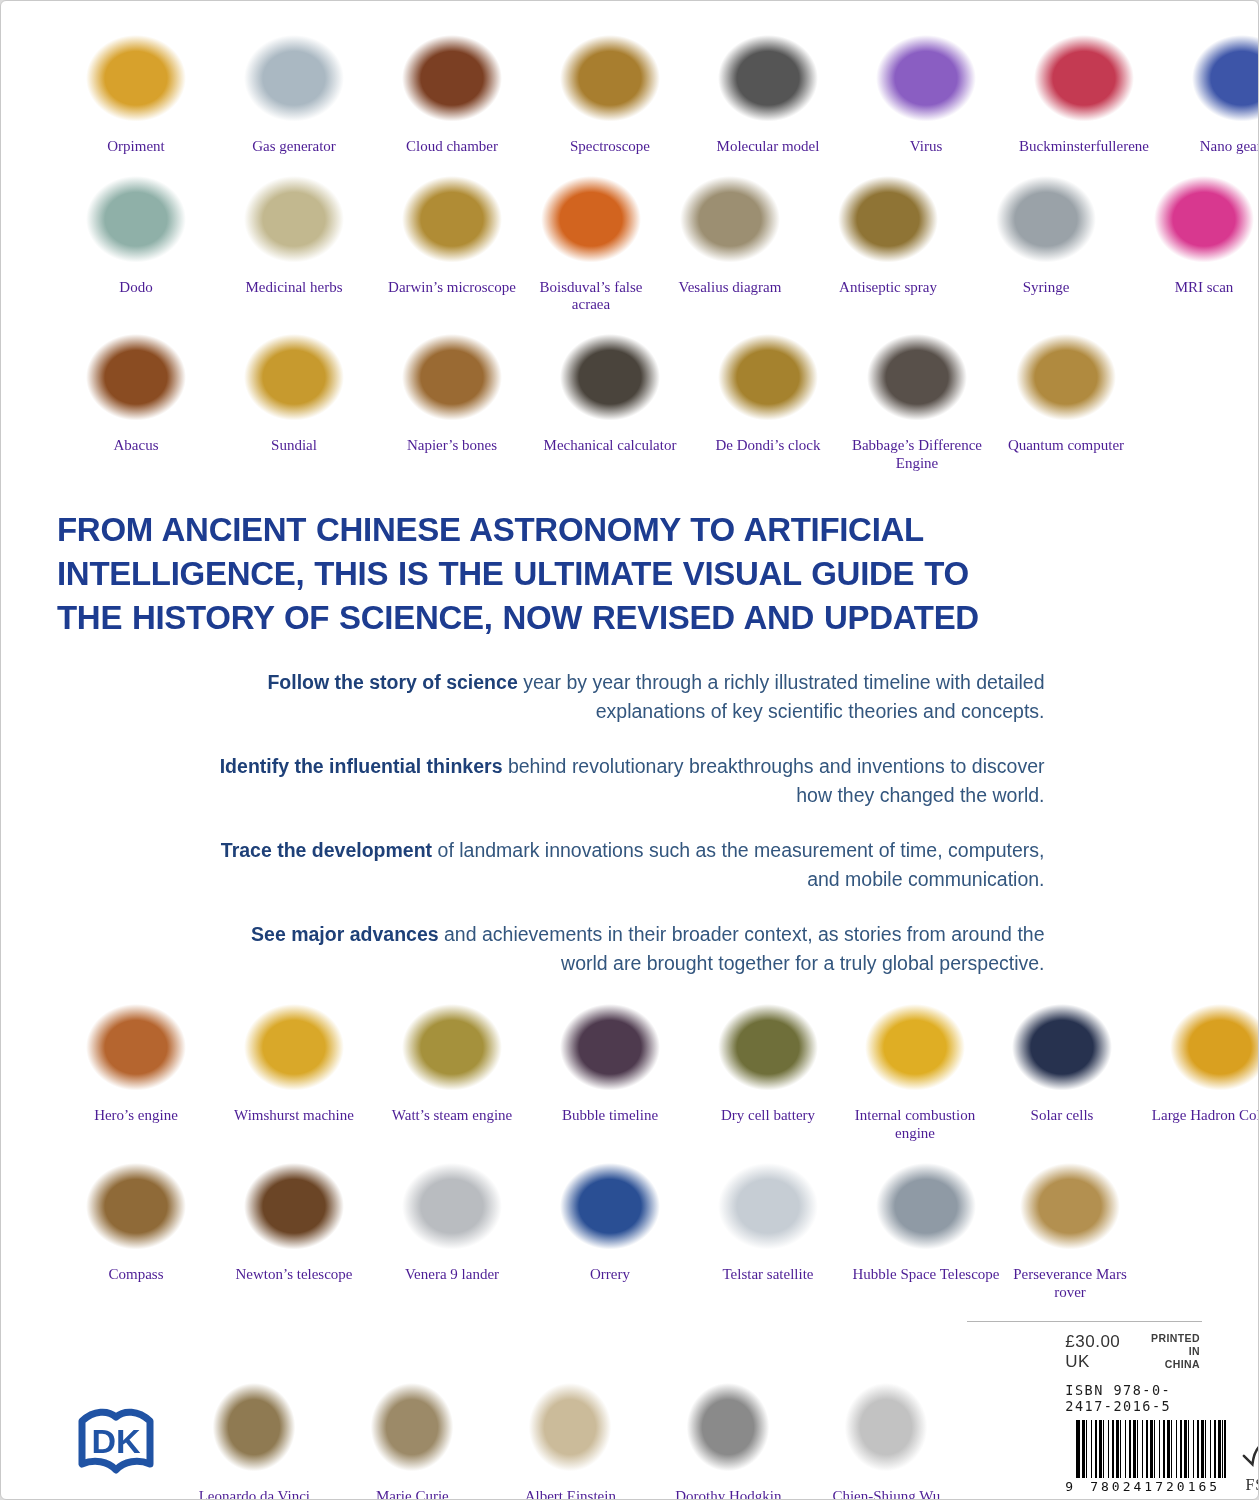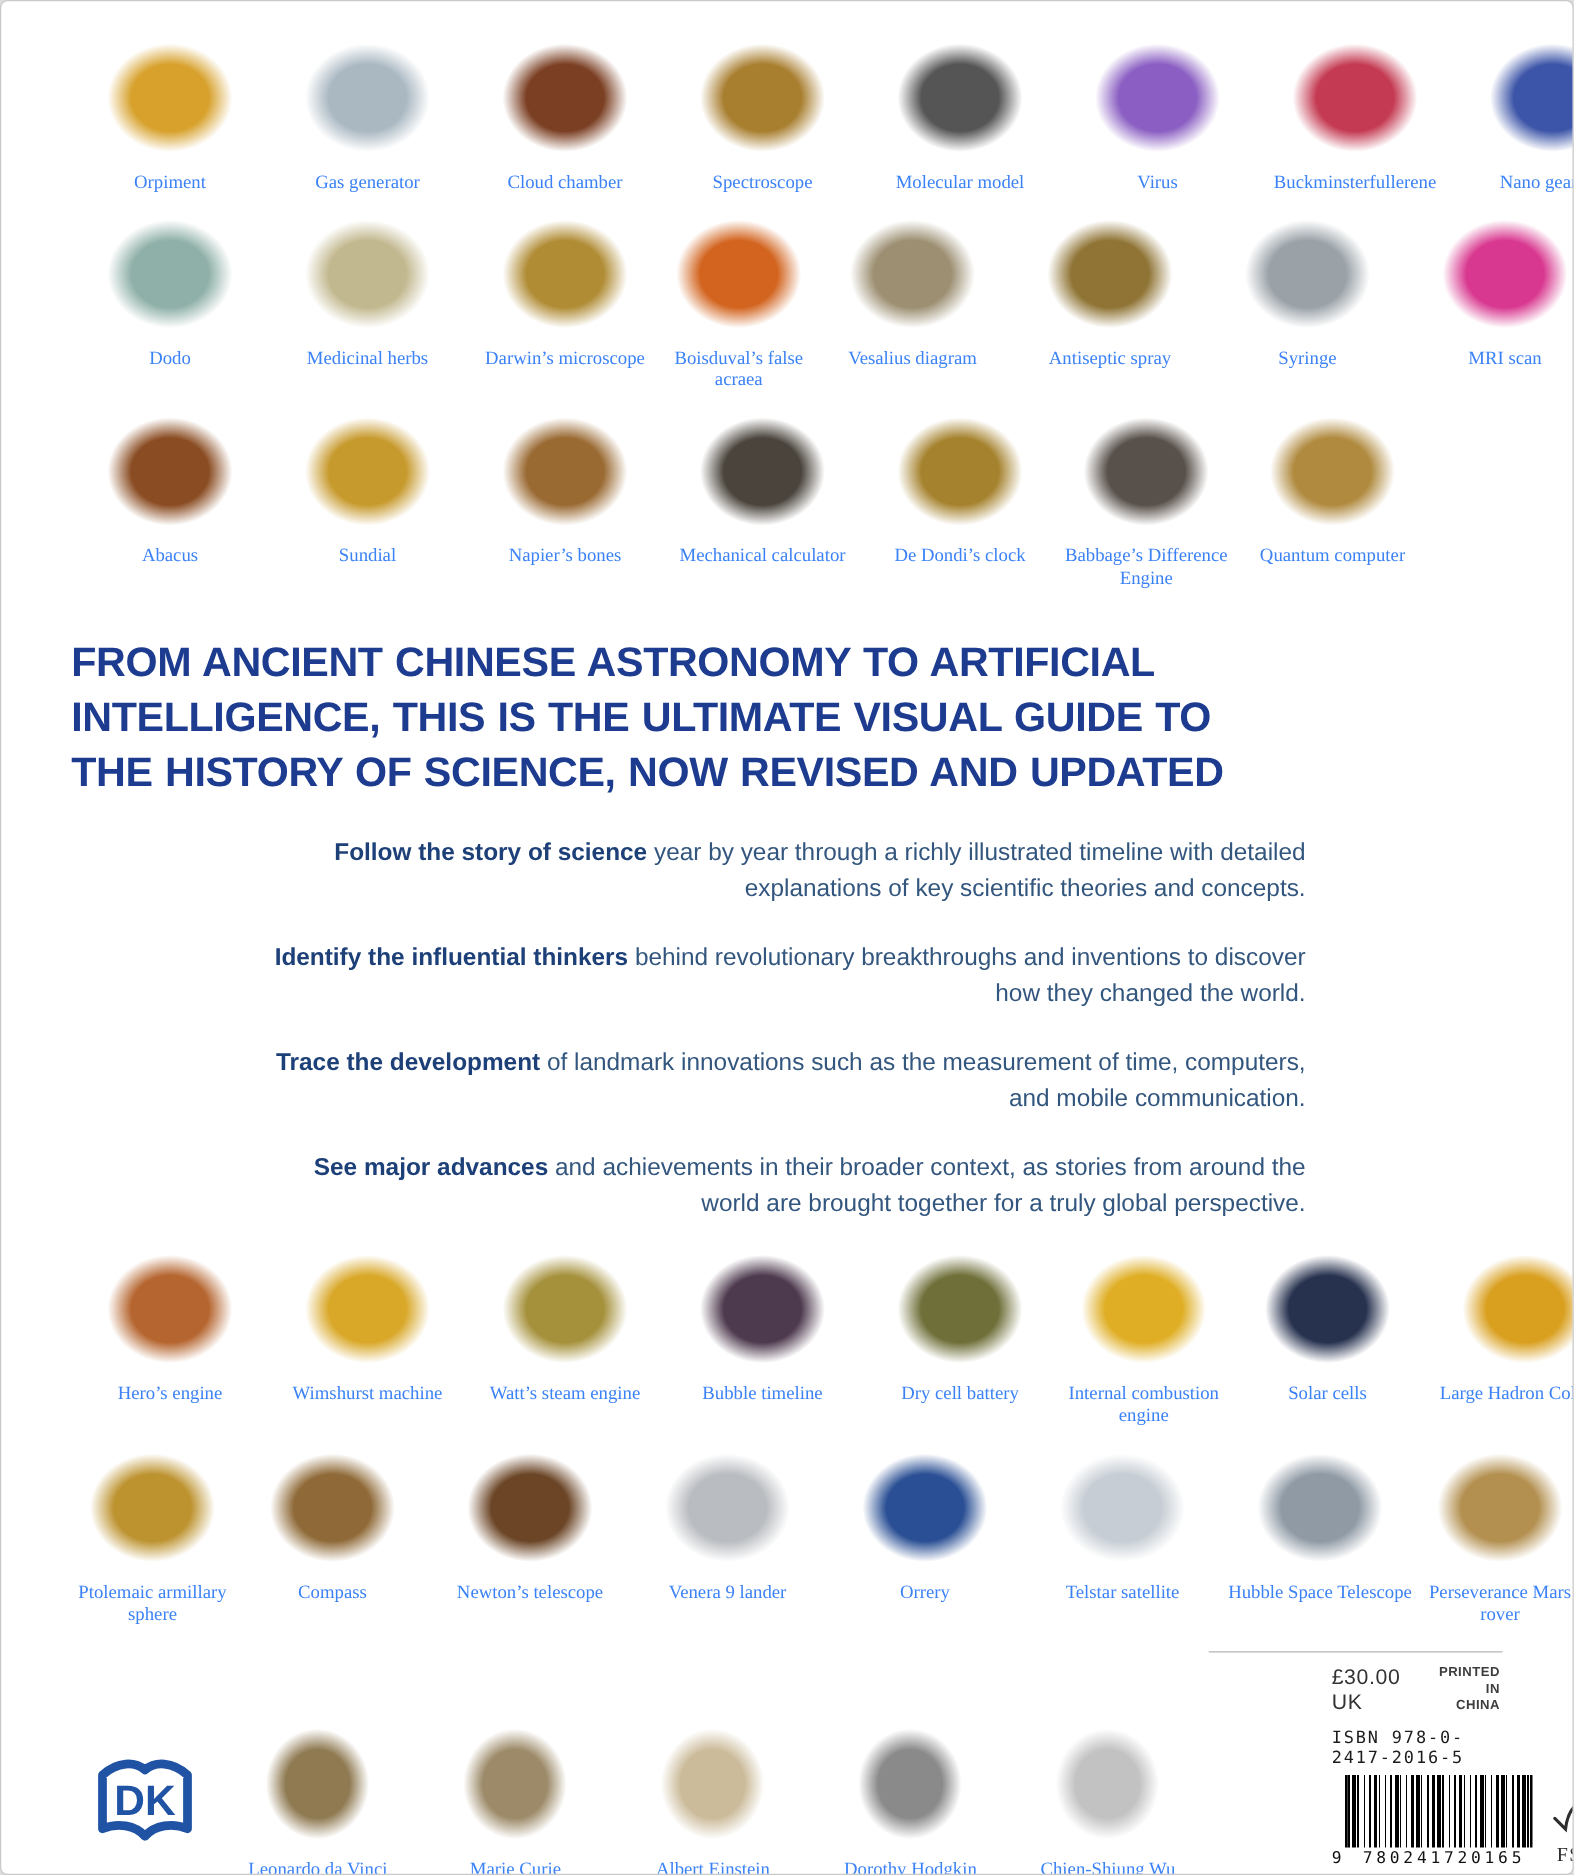--- a/index.html
+++ b/index.html
@@ -10,21 +10,21 @@
     border:1px solid #c9c9c9; border-radius:6px;
     padding:34px 56px 0 56px; overflow:hidden; position:relative;
   }
   
   .obj-row { display:grid; grid-template-columns:repeat(8,1fr); margin-bottom:20px; }
   .obj { text-align:center; }
   .ph { width:104px; height:94px; margin:0 auto; border-radius:10px; }
   .ph.portrait { width:86px; height:96px; border-radius:6px 6px 0 0; }
   .cap {
     font-family:"Liberation Serif", serif; font-size:15px; line-height:1.18;
-    color:#3b82f6; width:158px; margin:9px auto 0 auto;
+    color:#4c1d95; width:158px; margin:9px auto 0 auto;
   }
   
   .headline { margin:36px 0 28px 0; text-align:left; }
   .headline div {
     font-size:33px; font-weight:800; letter-spacing:-0.3px; word-spacing:1px;
     color:#1d3c90; line-height:44px;
   }
   
   .blurbs { margin:0 auto 26px auto; width:830px; }
   .blurbs p {
@@ -201,24 +201,20 @@
         <div class="ph" style="background: radial-gradient(48% 46% at 50% 46%, rgb(39, 50, 79) 62%, rgba(255, 255, 255, 0) 100%);"></div>
         <figcaption class="cap">Solar cells</figcaption>
       </figure>
     <figure class="obj">
         <div class="ph" style="background: radial-gradient(48% 46% at 50% 46%, rgb(217, 160, 32) 62%, rgba(255, 255, 255, 0) 100%);"></div>
         <figcaption class="cap">Large Hadron Collider</figcaption>
       </figure>
   </section>
 
   <section class="obj-row">
-    <figure class="obj">
-        <div class="ph" style="background: radial-gradient(48% 46% at 50% 46%, rgb(189, 147, 48) 62%, rgba(255, 255, 255, 0) 100%);"></div>
-        <figcaption class="cap" style="width:130px">Ptolemaic armillary sphere</figcaption>
-      </figure>
     <figure class="obj">
         <div class="ph" style="background: radial-gradient(48% 46% at 50% 46%, rgb(143, 106, 56) 62%, rgba(255, 255, 255, 0) 100%);"></div>
         <figcaption class="cap">Compass</figcaption>
       </figure>
     <figure class="obj">
         <div class="ph" style="background: radial-gradient(48% 46% at 50% 46%, rgb(107, 69, 38) 62%, rgba(255, 255, 255, 0) 100%);"></div>
         <figcaption class="cap">Newton’s telescope</figcaption>
       </figure>
     <figure class="obj">
         <div class="ph" style="background: radial-gradient(48% 46% at 50% 46%, rgb(185, 188, 192) 62%, rgba(255, 255, 255, 0) 100%);"></div>

